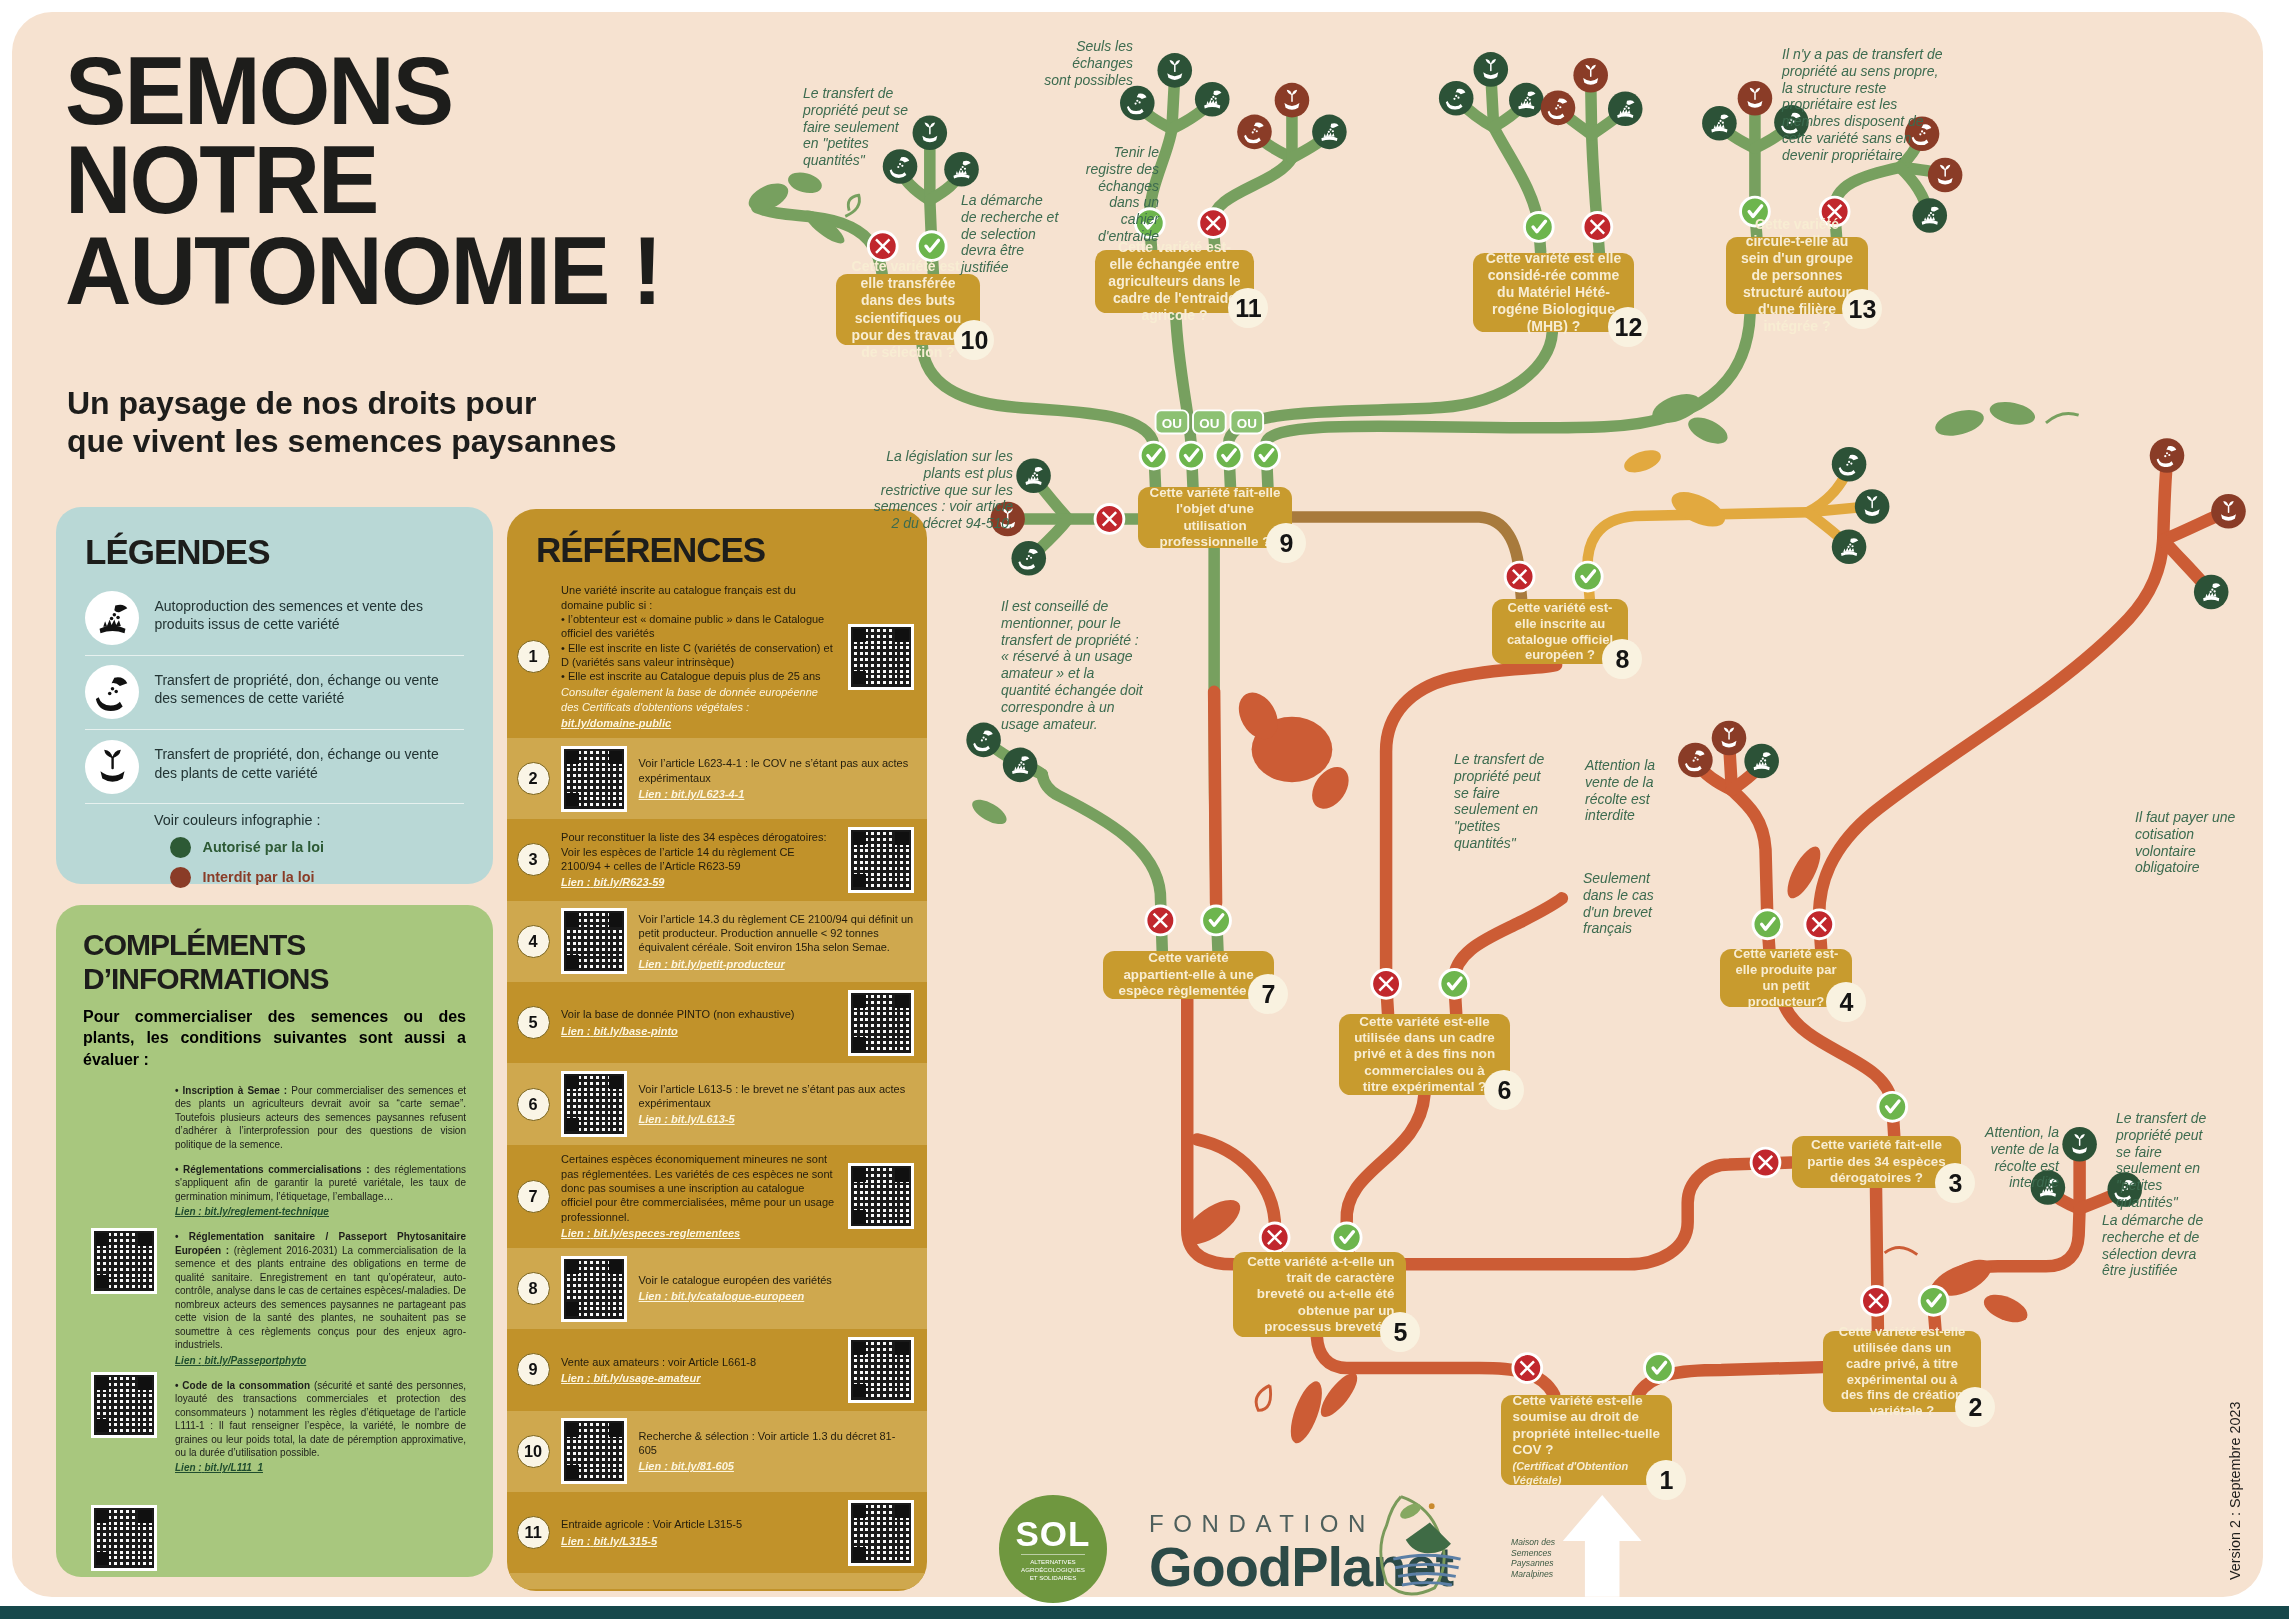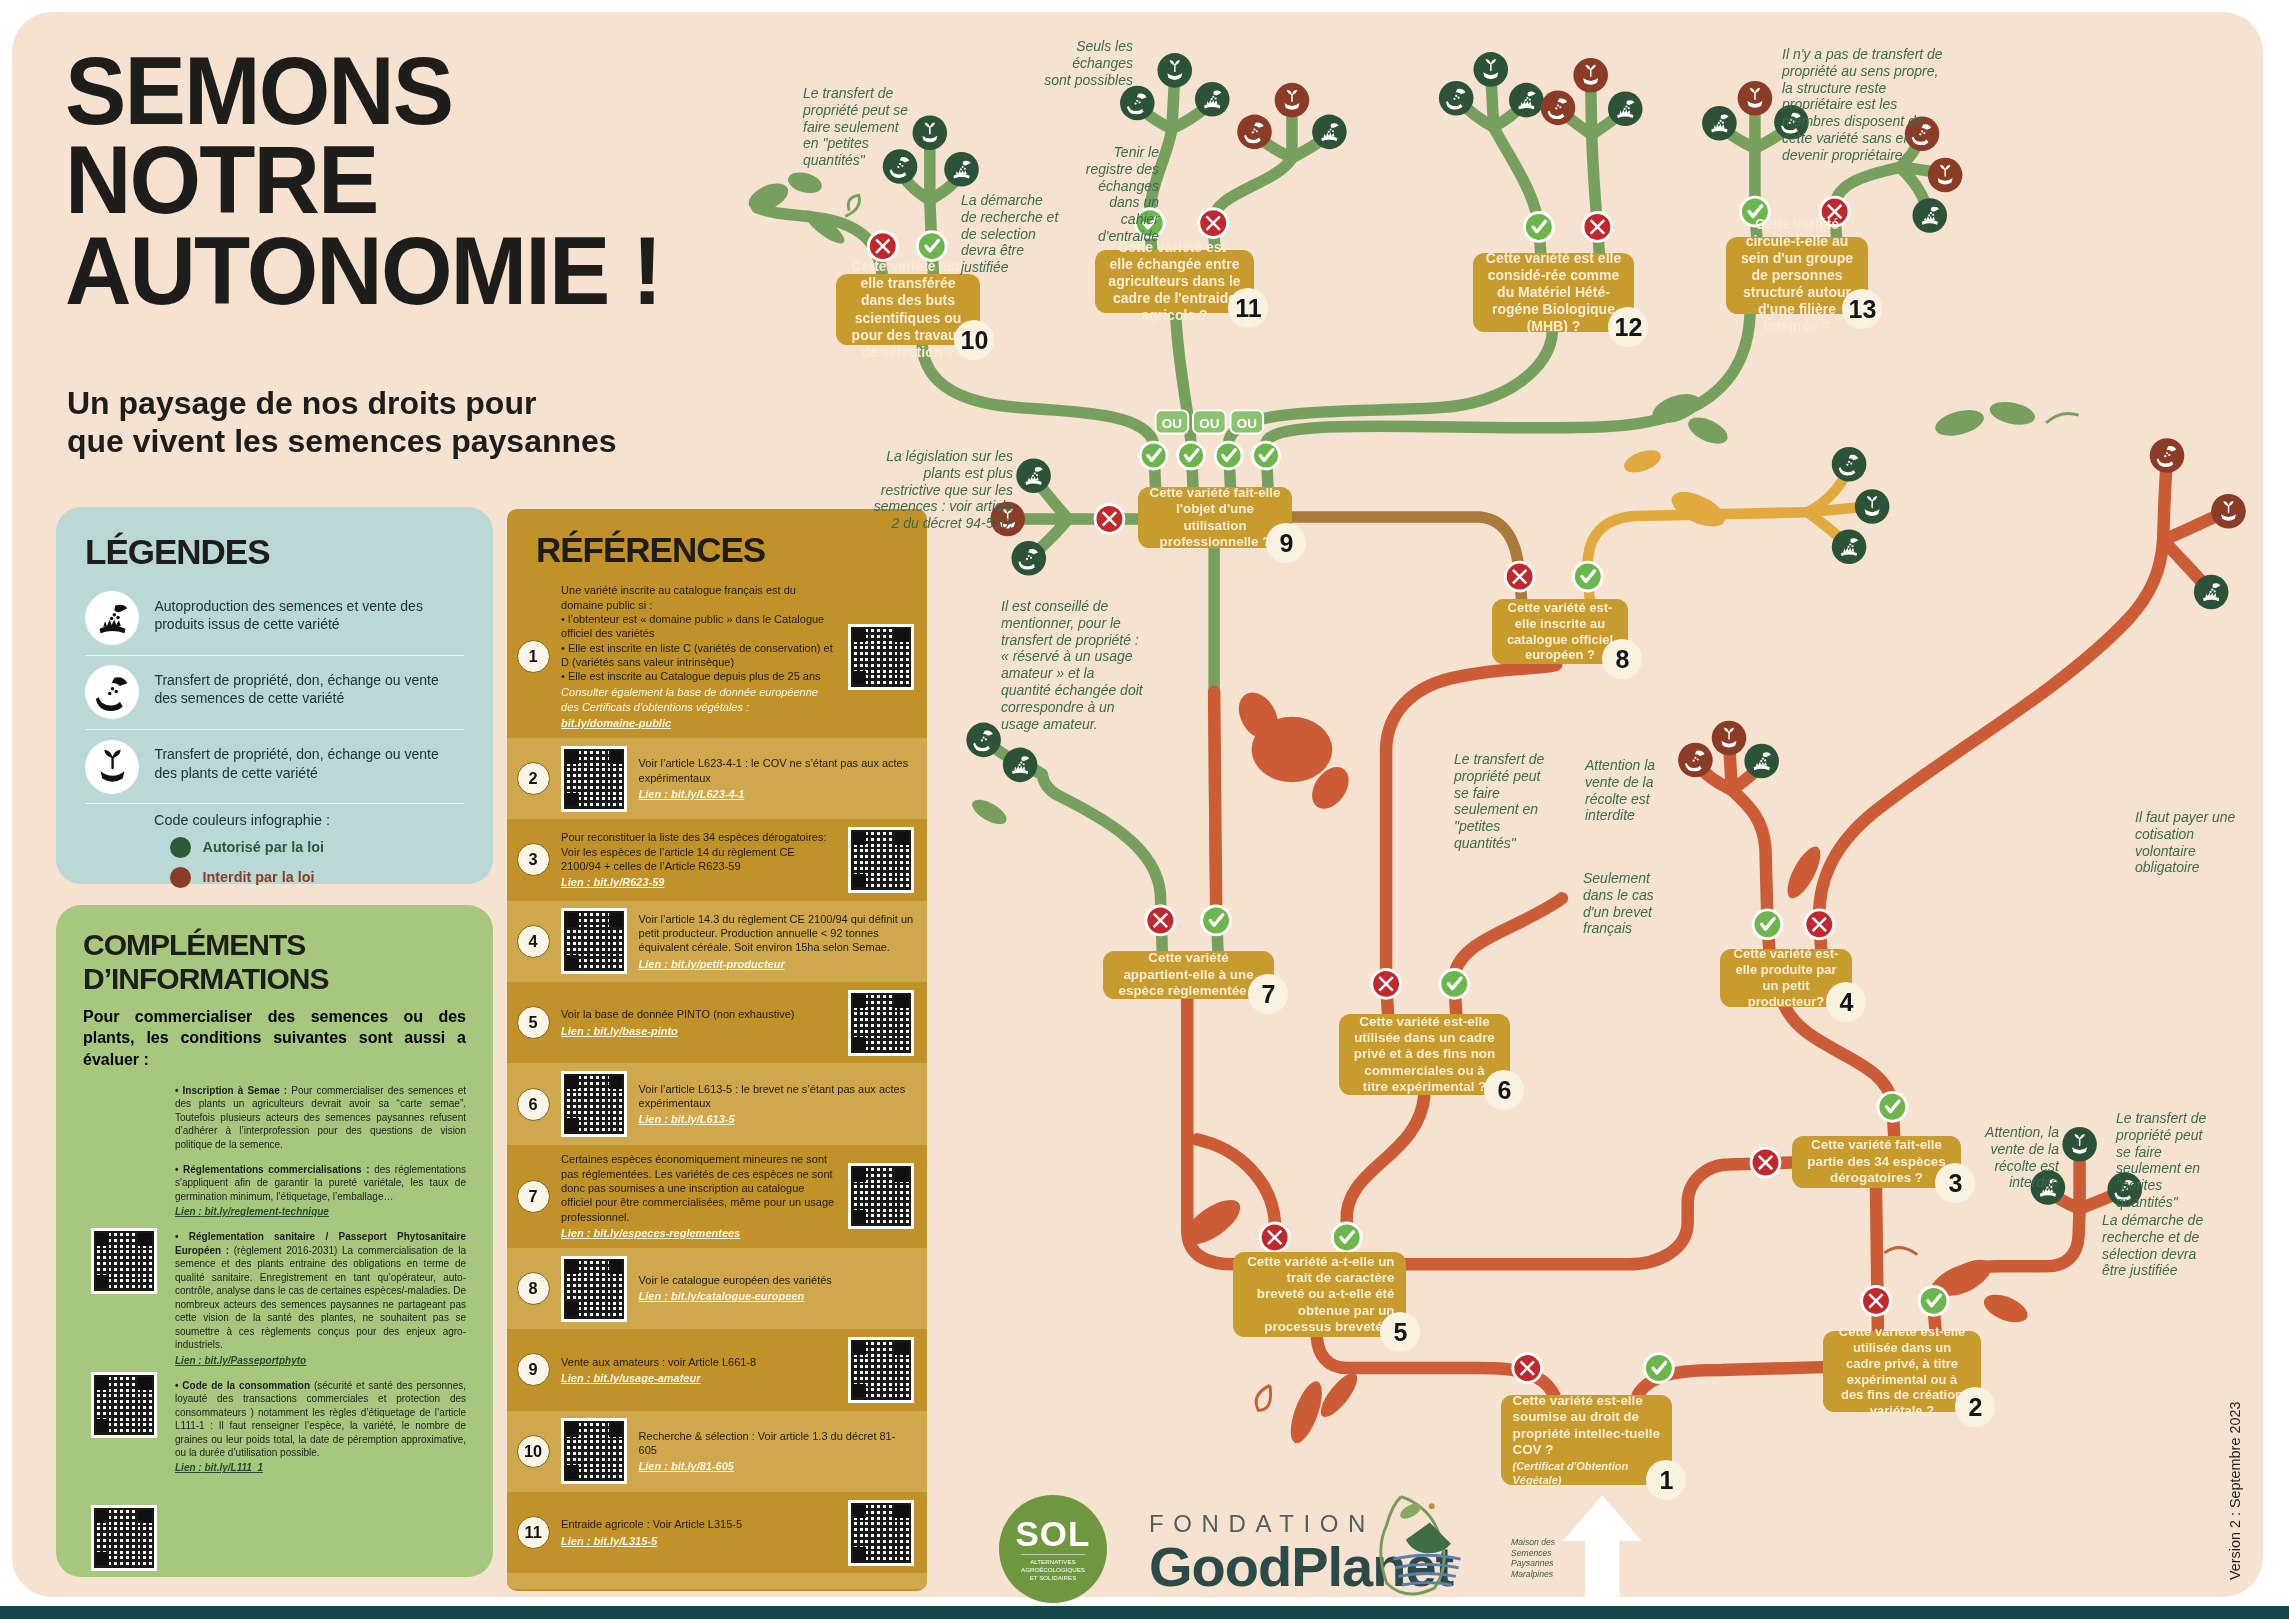--- a/index.html
+++ b/index.html
@@ -549,21 +549,21 @@
       <span class="lgtext">Transfert de propriété, don, échange ou vente des semences de cette variété</span>
     </div>
     <div class="lgrow">
       <span class="lgicon">
           <svg viewBox="0 0 40 40" style="color:#111">
             <use href="#gl-plant"></use>
           </svg>
         </span>
       <span class="lgtext">Transfert de propriété, don, échange ou vente des plants de cette variété</span>
     </div>
-    <div class="codecouleurs">Code couleurs infographie :</div>
+    <div class="codecouleurs">Voir couleurs infographie :</div>
     <div class="dotrow">
         <span class="dot" style="background:#2d5a35"></span>
         <span style="color:#2d5a35">Autorisé par la loi</span>
       </div>
     <div class="dotrow">
         <span class="dot" style="background:#8a3c27"></span>
         <span style="color:#8a3c27">Interdit par la loi</span>
       </div>
   </div>
 
@@ -591,21 +591,21 @@
       </div>
       <div class="gb-item">
         <b>• Code de la consommation</b>
         <span>(sécurité et santé des personnes, loyauté des transactions commerciales et protection des consommateurs ) notamment les règles d’étiquetage de l’article L111-1 : Il faut renseigner l’espèce, la variété, le nombre de graines ou leur poids total, la date de péremption approximative, ou la durée d’utilisation possible.</span>
         <a class="gb-link"><i>Lien :</i> <u>bit.ly/L111_1</u></a>
       </div>
 
     </div>
   </div>
 
-  <div class="panel refs" style="border-radius:10px">
+  <div class="panel refs" style="border-radius:29px">
     <h2>RÉFÉRENCES</h2>
 
     <div class="refrow">
       <span class="refnum">1</span>
       <div class="reftext"><span>Une variété inscrite au catalogue français est du domaine public si :
 • l’obtenteur est « domaine public » dans le Catalogue officiel des variétés
 • Elle est inscrite en liste C (variétés de conservation) et D (variétés sans valeur intrinsèque)
 • Elle est inscrite au Catalogue depuis plus de 25 ans</span><span class="note">Consulter également la base de donnée européenne des Certificats d'obtentions végétales :</span><a class="lien">bit.ly/domaine-public</a></div>
       <div class="qr"></div>
     </div>

